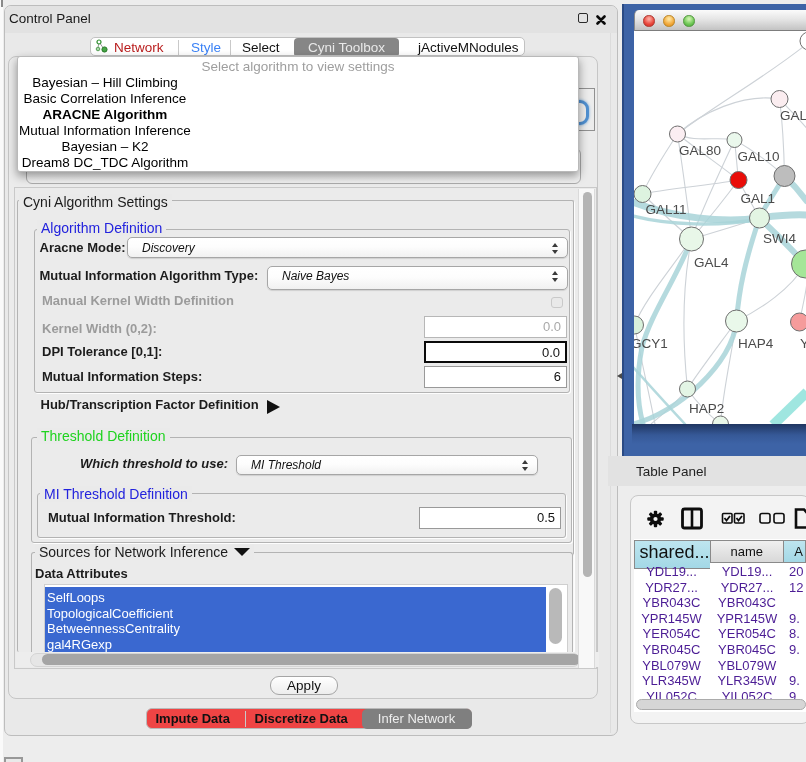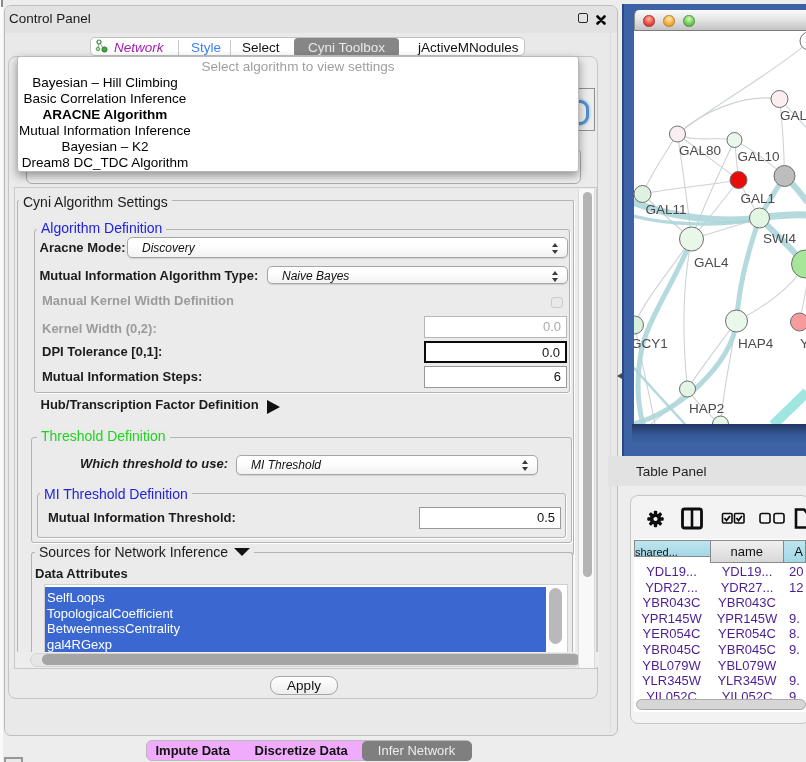--- a/index.html
+++ b/index.html
@@ -31,21 +31,21 @@
 <svg class="abs" style="left:596px;top:14.5px;" width="10" height="10" viewBox="0 0 10 10">
     <path d="M1.5 1.5 L8.5 8.5 M8.5 1.5 L1.5 8.5" stroke="#0a0a0a" stroke-width="2.6" stroke-linecap="round"></path>
   </svg>
 
 <div class="abs" style="left:609.5px;top:33px;width:1px;height:700px;background:#dcdcdc;"></div>
 
 <div class="abs" style="left:8px;top:56px;width:590px;height:643px;background:#ebebeb;border:1px solid #c6c6c6;border-radius:8px;"></div>
 
 <div class="abs" style="left:90px;top:37px;width:435px;height:19px;background:#fff;border:1px solid #c2c2c2;border-radius:5px;overflow:hidden;font-size:13.5px;">
   <div class="abs" style="left:0;top:0;width:87px;height:19px;"></div>
-  <div class="abs" style="left:23px;top:1.5px;color:#a21caf;font-style:italic;">Network</div>
+  <div class="abs" style="left:23px;top:1.5px;color:#b91c1c;">Network</div>
   <div class="abs" style="left:87px;top:2px;width:1px;height:15px;background:#c9c9c9;"></div>
   <div class="abs" style="left:100px;top:1.5px;color:#3b82f6;">Style</div>
   <div class="abs" style="left:138.7px;top:2px;width:1px;height:15px;background:#c9c9c9;"></div>
   <div class="abs" style="left:151px;top:1.5px;color:#111;">Select</div>
   <div class="abs" style="left:203px;top:0;width:105px;height:19px;background:#868686;color:#e9e9e9;text-align:center;line-height:19px;border-radius:4px;">Cyni Toolbox</div>
   <div class="abs" style="left:327px;top:2px;color:#111;">jActiveMNodules</div>
 </div>
 
 <svg class="abs" style="left:95px;top:39px;" width="16" height="15" viewBox="0 0 16 15">
  <path d="M4 3 L9 10 M4 3 L3 9" stroke="#9a9a9a" stroke-width="1"></path>
@@ -67,21 +67,21 @@
 <div class="group" style="left:34px;top:228.5px;width:536px;height:164px;"></div>
 <div class="glab" style="left:37px;top:219.5px;color:#2222dd;">Algorithm Definition</div>
 
 <div class="lab" style="left:39.5px;top:240px;">Aracne Mode:</div>
 <div class="combo" style="left:127px;top:237px;width:441px;height:20.5px;">
     <span class="ct">Discovery</span>
     <span class="spin"></span>
   </div>
 
 <div class="lab" style="left:39.5px;top:268px;">Mutual Information Algorithm Type:</div>
-<div class="combo" style="left:267px;top:265.5px;width:301px;height:18px;">
+<div class="combo" style="left:267px;top:265.5px;width:301px;height:24px;">
     <span class="ct">Naive Bayes</span>
     <span class="spin"></span>
   </div>
 
 <div class="lab" style="left:42px;top:293px;color:#9b9b9b;">Manual Kernel Width Definition</div>
 <div class="abs" style="left:550.8px;top:296.7px;width:12.4px;height:11.3px;background:#e9e9e9;border:1px solid #c9c9c9;border-radius:3px;"></div>
 
 <div class="lab" style="left:42px;top:320.5px;color:#9b9b9b;">Kernel Width (0,2):</div>
 <div class="tf" style="left:424px;top:316px;width:143px;height:22px;border-color:#b7b7b7;color:#a9a9a9;">0.0</div>
 
@@ -119,21 +119,21 @@
 
 <div class="abs" style="left:15.5px;top:652px;width:583px;height:15px;background:#ededed;"></div>
 <div class="abs" style="left:30px;top:652.5px;width:550px;height:14px;background:#e6e6e6;border:1px solid #d4d4d4;border-radius:7px;"></div>
 <div class="abs" style="left:42px;top:653.5px;width:538px;height:11px;background:#a5a5a5;border-radius:6px;"></div>
 
 <div class="abs" style="left:270px;top:676px;width:68px;height:19px;background:linear-gradient(180deg,#ffffff,#ededed);border:1px solid #a5a5a5;border-radius:9px;text-align:center;font-size:13.5px;line-height:18px;color:#111;">Apply</div>
 
 <div class="abs" style="left:578px;top:189px;width:17px;height:479px;background:#f8f8f8;border-left:1px solid #dadada;border-right:1px solid #dadada;"></div>
 <div class="abs" style="left:582.5px;top:191.5px;width:9.5px;height:385px;background:#b4b4b4;border-radius:5px;"></div>
 
-<div class="abs" style="left:145.5px;top:708px;width:326px;height:21px;background:#f0abfc;border:1px solid #b9b9b9;border-radius:6px;font-size:13px;margin-top:32px;">
+<div class="abs" style="left:145.5px;top:708px;width:326px;height:21px;background:#ef4444;border:1px solid #b9b9b9;border-radius:6px;font-size:13px;">
   <div class="abs" style="left:9px;top:1.5px;font-weight:bold;color:#111;">Impute Data</div>
   <div class="abs" style="left:98px;top:2px;width:1px;height:16px;background:#c9c9c9;"></div>
   <div class="abs" style="left:108px;top:1.5px;font-weight:bold;color:#111;">Discretize Data</div>
   <div class="abs" style="left:215px;top:0;width:110px;height:20px;background:#7f7f7f;border-radius:5px;color:#ededed;text-align:center;line-height:20px;">Infer Network</div>
 </div>
 
 <div class="abs" style="left:617px;top:372.5px;width:0;height:0;border-right:5px solid #4a4a4a;border-top:3.5px solid transparent;border-bottom:3.5px solid transparent;"></div>
 
 <div class="abs" style="left:17px;top:56px;width:562px;height:116px;background:#fff;border:1px solid #b9b9b9;border-radius:3px;box-shadow:0 4px 10px rgba(0,0,0,.4);z-index:10;"></div>
 <div class="abs" style="left:17px;top:59px;width:562px;text-align:center;font-size:13.5px;color:#9e9e9e;z-index:11;">Select algorithm to view settings</div>
@@ -245,21 +245,21 @@
     <rect x="104.5" y="18.5" width="9.5" height="9.5" rx="1"></rect>
     <path d="M94.5,23 l2,2.5 l3.5,-4.5" stroke-width="1.8"></path>
     <path d="M106.5,23 l2,2.5 l3.5,-4.5" stroke-width="1.8"></path>
     <rect x="130" y="18.5" width="10" height="9.5" rx="2"></rect>
     <rect x="144" y="18.5" width="10" height="9.5" rx="2"></rect>
   </g>
   <path d="M166,14.5 h8 l4,4.5 v13.5 h-12 z" fill="none" stroke="#0d0d0d" stroke-width="2.6"></path>
 </svg>
 
 <div class="abs" style="left:634px;top:539px;width:172px;height:173px;background:#fff;"></div>
-<div class="abs" style="left:634px;top:539.5px;width:75.5px;height:17px;background:linear-gradient(180deg,#bee5ef,#a3d8e6);border:1px solid #8a8a8a;border-right:none;text-align:left;line-height:22px;font-size:11px;color:#111;">shared...</div>
+<div class="abs" style="left:634px;top:539.5px;width:75.5px;height:29px;background:linear-gradient(180deg,#bee5ef,#a3d8e6);border:1px solid #8a8a8a;border-right:none;text-align:right;line-height:22px;font-size:18px;color:#111;">shared...</div>
 <div class="abs" style="left:709.5px;top:539.5px;width:74.5px;height:23px;background:linear-gradient(180deg,#f0f0f0,#d8d8d8);border:1px solid #8a8a8a;text-align:center;line-height:22px;font-size:13px;color:#111;">name</div>
 <div class="abs" style="left:784px;top:539.5px;width:22px;height:23px;background:linear-gradient(180deg,#bee5ef,#a3d8e6);border:1px solid #8a8a8a;border-left:none;text-align:right;line-height:22px;font-size:13px;color:#111;padding-right:2px;">A</div>
 <div class="abs" id="trows" style="left:634px;top:563px;width:172px;height:149px;overflow:hidden;font-size:13px;color:#4c1d95;">
     <div style="position:absolute;top:1.0px;left:0;width:75px;text-align:center;">YDL19...</div>
     <div style="position:absolute;top:1.0px;left:76px;width:74px;text-align:center;">YDL19...</div>
     <div style="position:absolute;top:1.0px;left:155px;">20</div>
     <div style="position:absolute;top:16.6px;left:0;width:75px;text-align:center;">YDR27...</div>
     <div style="position:absolute;top:16.6px;left:76px;width:74px;text-align:center;">YDR27...</div>
     <div style="position:absolute;top:16.6px;left:155px;text-align:right;">12</div>
     <div style="position:absolute;top:32.2px;left:0;width:75px;text-align:center;">YBR043C</div>

